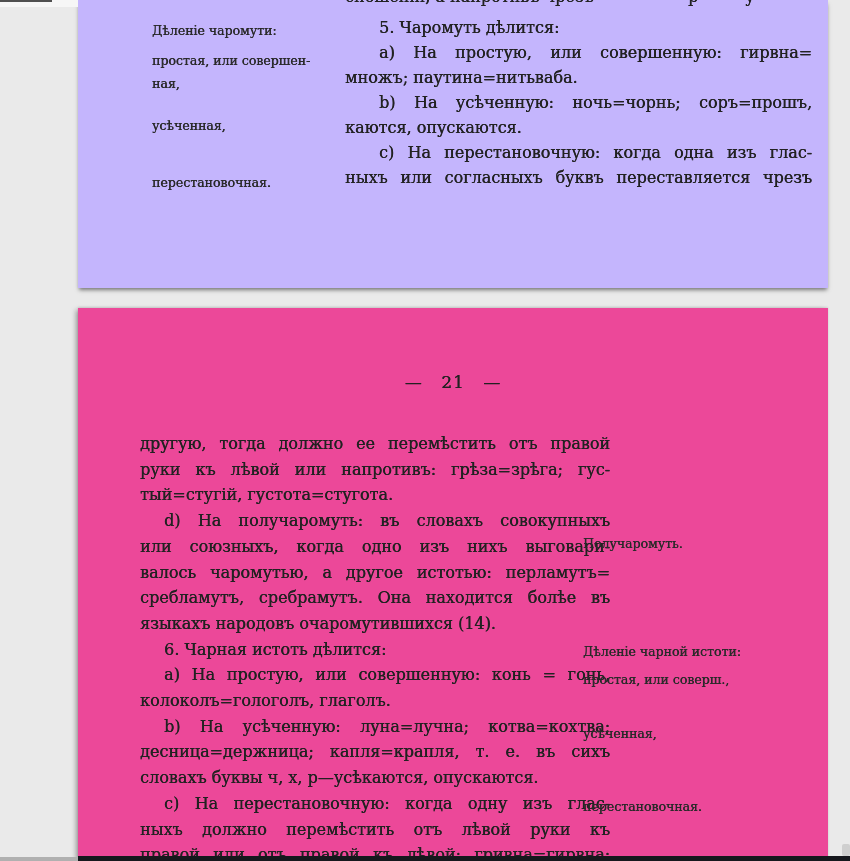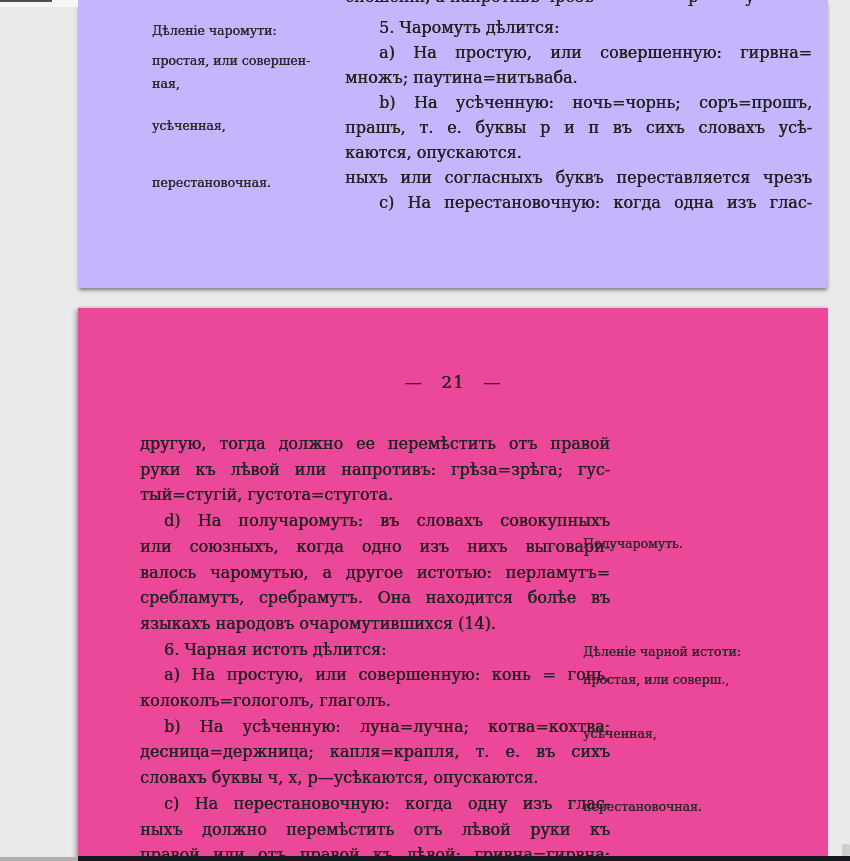--- a/index.html
+++ b/index.html
@@ -70,24 +70,23 @@
         <div class="margin-note" style="top: 53px; color: rgb(42, 42, 42);">простая, или совершен-</div>
         <div class="margin-note" style="top: 76px; color: rgb(42, 42, 42);">ная,</div>
         <div class="margin-note" style="top: 118px; color: rgb(42, 42, 42);">усѣченная,</div>
         <div class="margin-note" style="top: 175px; color: rgb(42, 42, 42);">перестановочная.</div>
       </div>
     <div class="main-col p1-main" id="p1-main">
         <div class="line indent end">5. Чаромуть дѣлится:</div>
         <div class="line indent">a) На простую, или совершенную: гирвна=</div>
         <div class="line end">множъ; паутина=нитьваба.</div>
         <div class="line indent">b) На усѣченную: ночь=чорнь; соръ=прошъ,</div>
-        <div class="line">прашъ, т. е. буквы р и п въ сихъ словахъ усѣ-</div>
         <div class="line end">каются, опускаются.</div>
+        <div class="line indent">c) На перестановочную: когда одна изъ глас-</div>
         <div class="line">ныхъ или согласныхъ буквъ переставляется чрезъ</div>
-        <div class="line indent">c) На перестановочную: когда одна изъ глас-</div>
       </div>
   </div>
 
   <div class="page page2" style="background: #ec4899;">
     <div class="page-number">— 21 —</div>
     <div class="main-col p2-main" id="p2-main">
         <div class="line">другую, тогда должно ее перемѣстить отъ правой</div>
         <div class="line">руки къ лѣвой или напротивъ: грѣза=зрѣга; гус-</div>
         <div class="line end">тый=стугій, густота=стугота.</div>
         <div class="line indent">d) На получаромуть: въ словахъ совокупныхъ</div>

